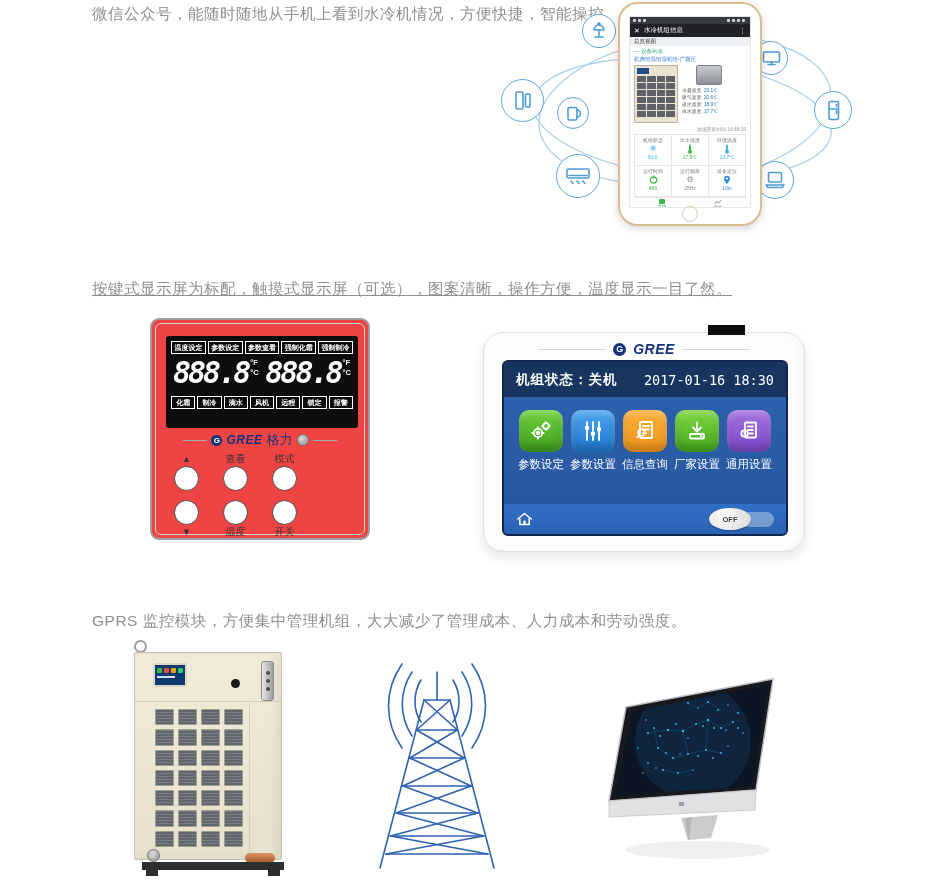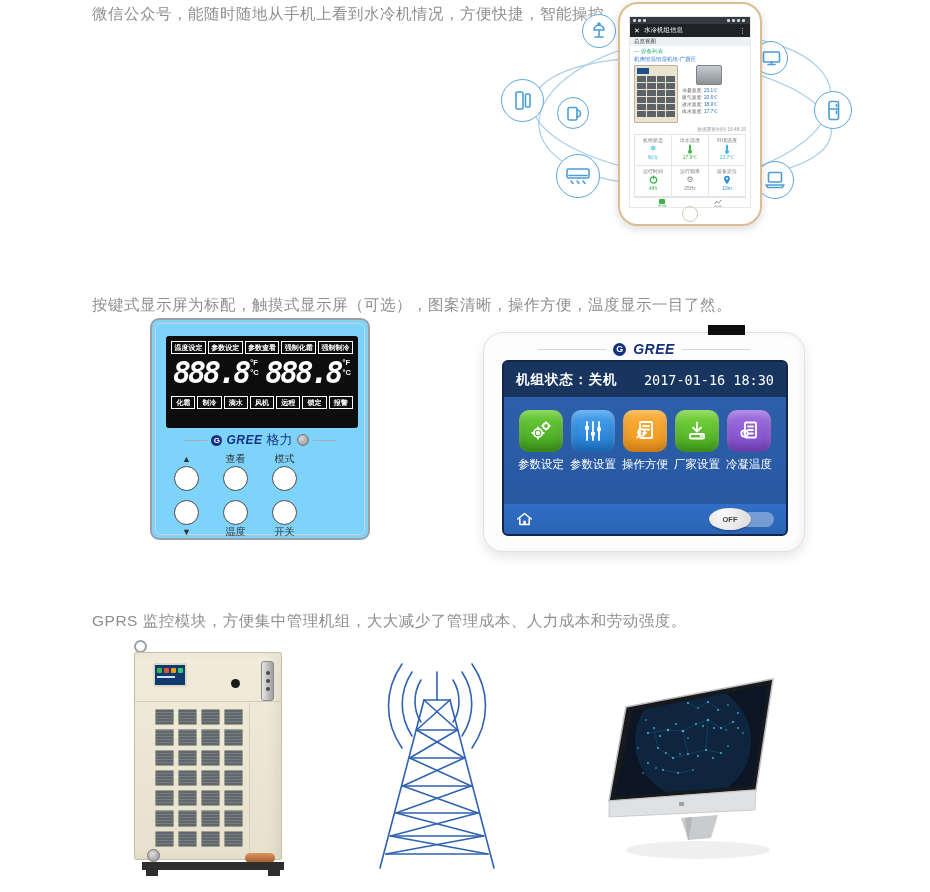--- a/index.html
+++ b/index.html
@@ -51,21 +51,21 @@
   .p-tile .lb { font-size:5px; color:#777; white-space:nowrap; }
   .p-tile .ic { height:11px; display:flex; align-items:center; justify-content:center; }
   .p-tile .vl { font-size:5px; white-space:nowrap; }
   .v-teal { color:#3db5e6; } .v-green { color:#3cb54a; } .v-blue { color:#2e8fe0; } .v-grey { color:#8a8a8a; }
   .p-bottomnav { display:flex; height:13px; border-top:1px solid #e4e7ea; }
   .p-bottomnav > div { flex:1; display:flex; flex-direction:column; align-items:center; justify-content:center; }
   .p-bottomnav .lb { font-size:4.5px; color:#888; line-height:5px; }
   .p-bn-grid { width:6px; height:5px; background:#3cb54a; border-radius:1px; }
   
   
-  #keypad { position:absolute; left:150px; top:318px; width:220px; height:222px; background:#7dd3fc;
+  #keypad { position:absolute; left:150px; top:318px; width:220px; height:222px; background:#ef4444;
             border:2px solid #9aa0a6; border-radius:9px;padding-left:14px; }
   #keypad::before { content:""; position:absolute; inset:3px; border:1px solid #d2d2d2; border-radius:6px; pointer-events:none; }
   .kp-lcd { position:absolute; left:14px; top:16px; width:192px; height:92px; background:#0d0d0d; border-radius:3px; padding:5px 5px; }
   .lcd-row { display:flex; gap:2px; }
   .lcd-tag { flex:1; border:1px solid #fff; color:#fff; font-weight:700; text-align:center; white-space:nowrap; overflow:hidden;
              font-size:7px; line-height:11px; height:13px; }
   .lcd-digits { display:flex; align-items:flex-start; justify-content:space-between; padding:1px 2px 0 2px; height:42px; }
   .dig-group { display:flex; align-items:flex-start; }
   .digits { font-family:"DejaVu Sans Mono", monospace; font-weight:bold; font-style:italic; color:#fff;
             font-size:30px; line-height:36px; letter-spacing:-3px; }
@@ -340,21 +340,21 @@
                 <polyline points="0.5,5 2.5,2.5 4.5,4 7.5,0.8" fill="none" stroke="#8a8a8a" stroke-width="1"></polyline>
               </svg>
             <span class="lb">曲线</span>
           </div>
         </div>
       </div>
     </div>
     <div id="phone-home"></div>
   </div>
 
-  <div class="sec-text" style="top:295px;">按键式显示屏为标配，触摸式显示屏（可选），图案清晰，操作方便，温度显示一目了然。</div>
+  <div class="sec-text" style="top:279px;text-decoration:underline;">按键式显示屏为标配，触摸式显示屏（可选），图案清晰，操作方便，温度显示一目了然。</div>
 
   <div id="keypad">
     <div class="kp-lcd">
       <div class="lcd-row">
         <span class="lcd-tag">温度设定</span>
         <span class="lcd-tag">参数设定</span>
         <span class="lcd-tag">参数查看</span>
         <span class="lcd-tag">强制化霜</span>
         <span class="lcd-tag">强制制冷</span>
       </div>
@@ -466,21 +466,21 @@
           <div class="app-icon ai-orange">
             <svg width="26" height="26" viewBox="0 0 26 26">
                 <rect x="8" y="4" width="12" height="16" rx="1"></rect>
                 <line x1="11" y1="8" x2="17" y2="8"></line>
                 <line x1="11" y1="11.5" x2="17" y2="11.5"></line>
                 <line x1="11" y1="15" x2="14" y2="15"></line>
                 <circle cx="9.5" cy="14.5" r="3.4" fill="rgba(0,0,0,0.0)"></circle>
                 <line x1="7" y1="17.5" x2="5.2" y2="19.5"></line>
               </svg>
           </div>
-          <div class="app-label">操作方便</div>
+          <div class="app-label">信息查询</div>
         </div>
         <div class="tc-app">
           <div class="app-icon ai-green2">
             <svg width="26" height="26" viewBox="0 0 26 26">
                 <line x1="13" y1="4.5" x2="13" y2="13"></line>
                 <polyline points="9,9.5 13,13.5 17,9.5"></polyline>
                 <rect x="6" y="16" width="14" height="4.5" rx="1"></rect>
                 <line x1="16.5" y1="18.2" x2="18" y2="18.2"></line>
               </svg>
           </div>
@@ -490,21 +490,21 @@
           <div class="app-icon ai-purple">
             <svg width="26" height="26" viewBox="0 0 26 26">
                 <rect x="9" y="4.5" width="11" height="15" rx="1"></rect>
                 <line x1="12" y1="8.5" x2="17" y2="8.5"></line>
                 <line x1="12" y1="12" x2="17" y2="12"></line>
                 <line x1="12" y1="15.5" x2="17" y2="15.5"></line>
                 <circle cx="8.5" cy="15.5" r="3.2"></circle>
                 <line x1="8.5" y1="14" x2="8.5" y2="16"></line>
               </svg>
           </div>
-          <div class="app-label">冷凝温度</div>
+          <div class="app-label">通用设置</div>
         </div>
       </div>
       <div class="tc-footer">
         <svg width="17" height="16" viewBox="0 0 20 18">
             <path d="M2,9 L10,2.5 L18,9" fill="none" stroke="#fff" stroke-width="1.8" stroke-linecap="round" stroke-linejoin="round"></path>
             <path d="M4.5,8 L4.5,15.5 L15.5,15.5 L15.5,8" fill="none" stroke="#fff" stroke-width="1.8" stroke-linejoin="round"></path>
             <rect x="8.5" y="11" width="3" height="4.5" fill="#fff"></rect>
           </svg>
         <div class="toggle">
           <div class="knob">OFF</div>

